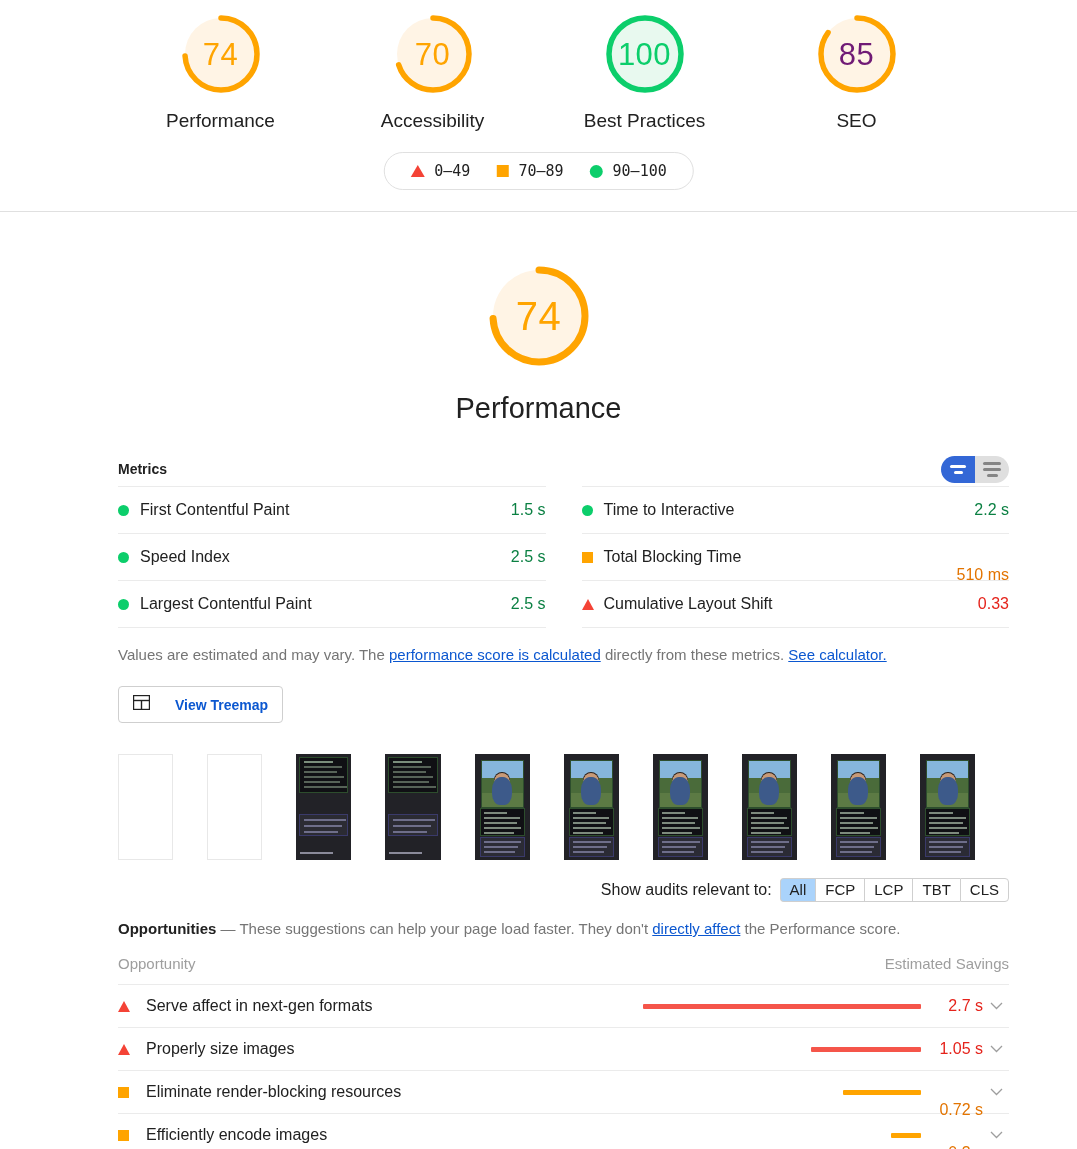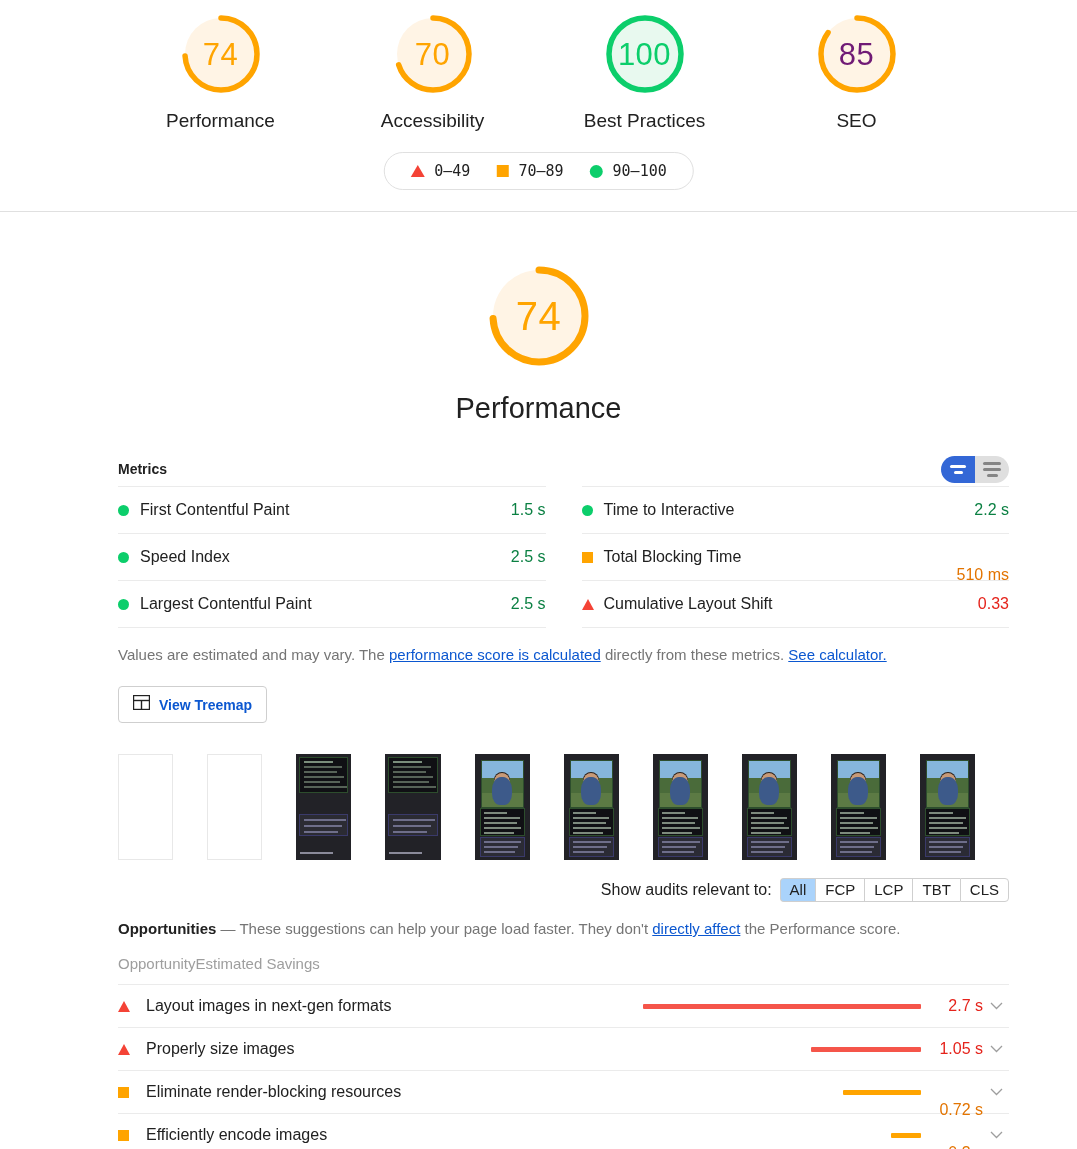--- a/index.html
+++ b/index.html
@@ -192,21 +192,21 @@
     margin-top: 18px;
     font-size: 15px;
     color: #757575;
   }
   .est-note a { color: #0b57d0; text-decoration: underline; }
 
   .treemap-btn {
     margin-top: 23px;
     display: inline-flex;
     align-items: center;
-    gap: 9px;
+    gap: 25px;
     border: 1px solid #cfcfcf;
     border-radius: 4px;
     background: #fff;
     padding: 8px 14px;
     cursor: pointer;
   }
   .treemap-btn .label {
     font-size: 14px;
     font-weight: bold;
     color: #0b57d0;
@@ -311,21 +311,21 @@
   .opps-desc {
     margin-top: 18px;
     font-size: 15px;
     color: #757575;
   }
   .opps-desc b { color: #212121; }
   .opps-desc a { color: #0b57d0; text-decoration: underline; }
 
   .opps-header {
     display: flex;
-    justify-content: flex-start;
+    justify-content: space-between;
     align-items: center;
     margin-top: 18px;
     font-size: 15px;
     color: #9e9e9e;
     padding-bottom: 12px;
   }
   .opp-row {
     display: flex;
     align-items: center;
     height: 42px;
@@ -701,21 +701,21 @@
   <div class="opps-header">
     <span>Opportunity</span>
     <span>Estimated Savings</span>
   </div>
 
   <div id="opps-list">
       <div class="opp-row">
         <span class="opp-icon">
           <span class="mi-tri"></span>
         </span>
-        <span class="opp-name">Layout images in next-gen formats</span>
+        <span class="opp-name">Serve affect in next-gen formats</span>
         <span class="opp-bar-zone">
           <span class="opp-bar red" style="width: 278px;"></span>
         </span>
         <span class="opp-val v-red">2.7 s</span>
         <span class="chev">
           <svg width="13" height="8" viewBox="0 0 13 8">
             <path d="M1 1 L6.5 6.5 L12 1" fill="none" stroke="#9e9e9e" stroke-width="1.3"></path>
           </svg>
         </span>
       </div>

